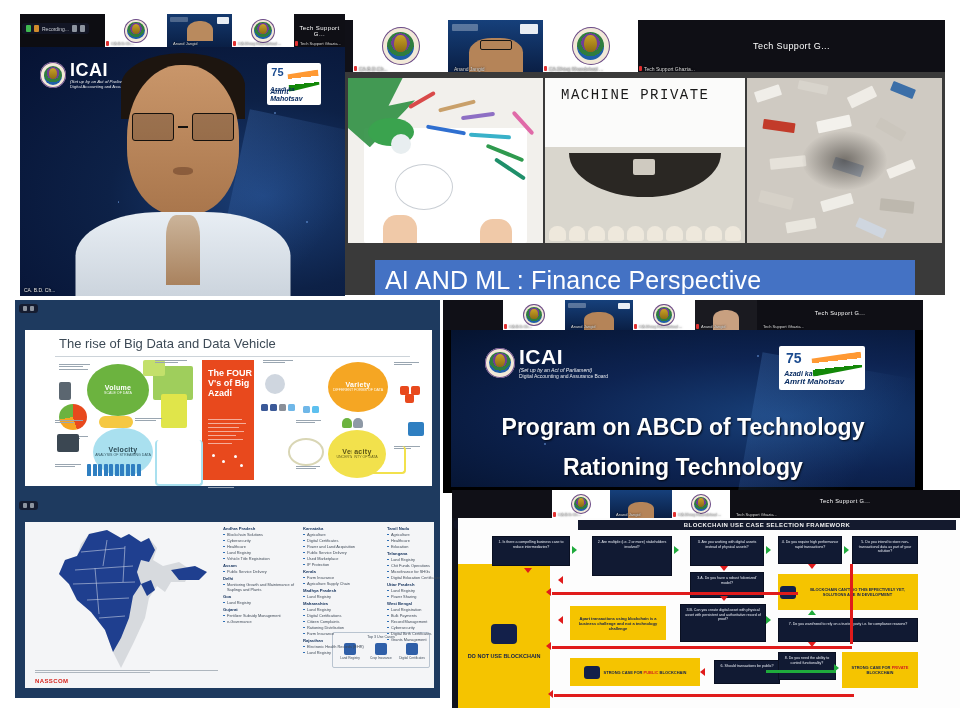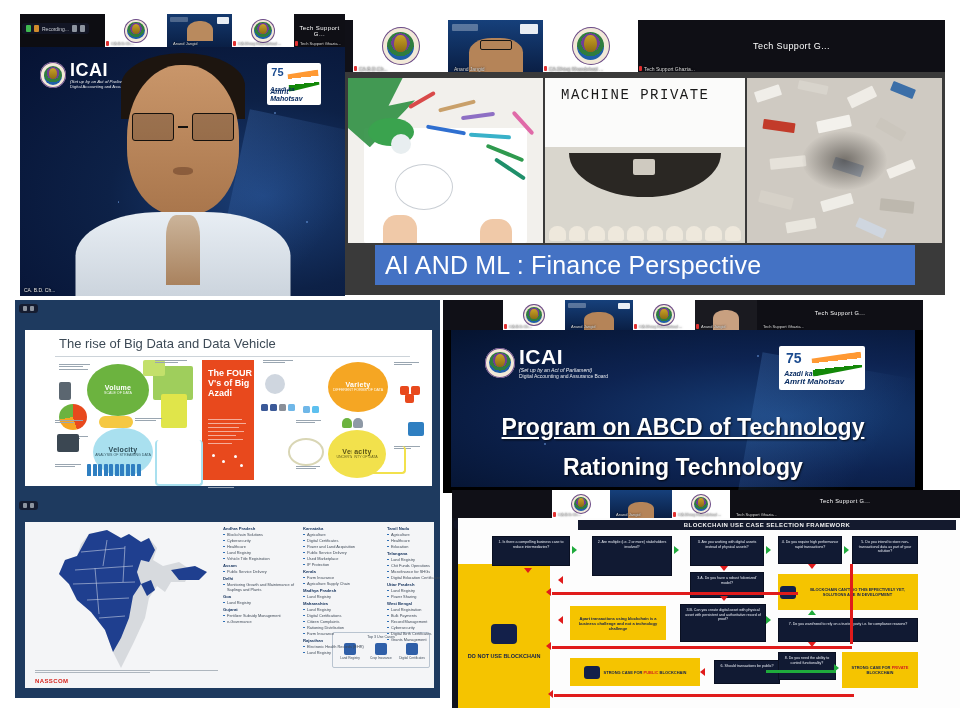--- a/index.html
+++ b/index.html
@@ -72,21 +72,21 @@
   .hand{position:absolute;background:#f0c9a8;border-radius:40% 40% 18% 18%;}
   .tw-paper{position:absolute;left:0;right:0;top:0;height:44%;background:#fbfbfa;}
   .tw-text{position:absolute;left:8%;top:12%;color:#1a1a1a;font-family:"Liberation Mono",monospace;
       font-size:14px;letter-spacing:1.5px;white-space:nowrap;}
   .tw-body{position:absolute;left:0;right:0;top:42%;bottom:0;background:#d9d6cd;}
   .tw-arc{position:absolute;left:12%;right:12%;top:6%;height:46%;background:#2a2723;
       border-radius:0 0 50% 50%/0 0 100% 100%;}
   .tw-keys{position:absolute;left:2%;right:2%;bottom:2%;height:16%;display:flex;gap:3px;}
   .tw-keys i{flex:1;background:#eee8dc;border-radius:50% 50% 18% 18%;}
   .scrap{position:absolute;border-radius:1px;}
-  .banner{position:absolute;left:30px;top:225px;width:540px;height:40px;background:#4472c4;}
+  .banner{position:absolute;left:30px;top:240px;width:540px;height:40px;background:#4472c4;}
   .banner span{position:absolute;left:10px;top:50%;transform:translateY(-50%);color:#fff;font-size:25px;
       letter-spacing:.2px;white-space:nowrap;}
 
   
   #p3{left:15px;top:300px;width:425px;height:200px;background:#1e3a5f;}
   #p3 .slide{position:absolute;left:10px;top:30px;right:8px;bottom:14px;background:#fff;}
   .bd-title{position:absolute;left:34px;top:6px;color:#3d4a56;font-size:13px;white-space:nowrap;}
   .bd-rule{position:absolute;left:30px;right:22px;top:26px;height:1px;background:#ccd3d9;}
   .vblob{position:absolute;border-radius:50%;display:flex;flex-direction:column;align-items:center;
       justify-content:center;color:#fff;}
@@ -524,21 +524,21 @@
         </div>
       </div>
 
       <div class="azadi" style="right:50px;top:16px;width:86px;height:44px;">
         <div class="n75" style="font-size:14px;">75</div>
         <div class="flag"></div>
         <div class="l1" style="font-size:7px;">Azadi ka</div>
         <div class="l2" style="font-size:8px;">Amrit Mahotsav</div>
       </div>
 
-      <div class="abcd1" style="top:84px;font-size:23px;text-decoration:underline;">Program on ABCD of Technology</div>
+      <div class="abcd1" style="top:84px;font-size:23px;">Program on ABCD of Technology</div>
       <div class="abcd2" style="top:124px;font-size:23px;">Rationing Technology</div>
     </div>
   </div>
 
   <div class="panel" id="p5">
     <div class="ztool" style="left:4px;top:3px;">
       <i class="d" style="width:4px;height:5px;"></i>
       <i class="d" style="width:4px;height:5px;"></i>
     </div>
 

